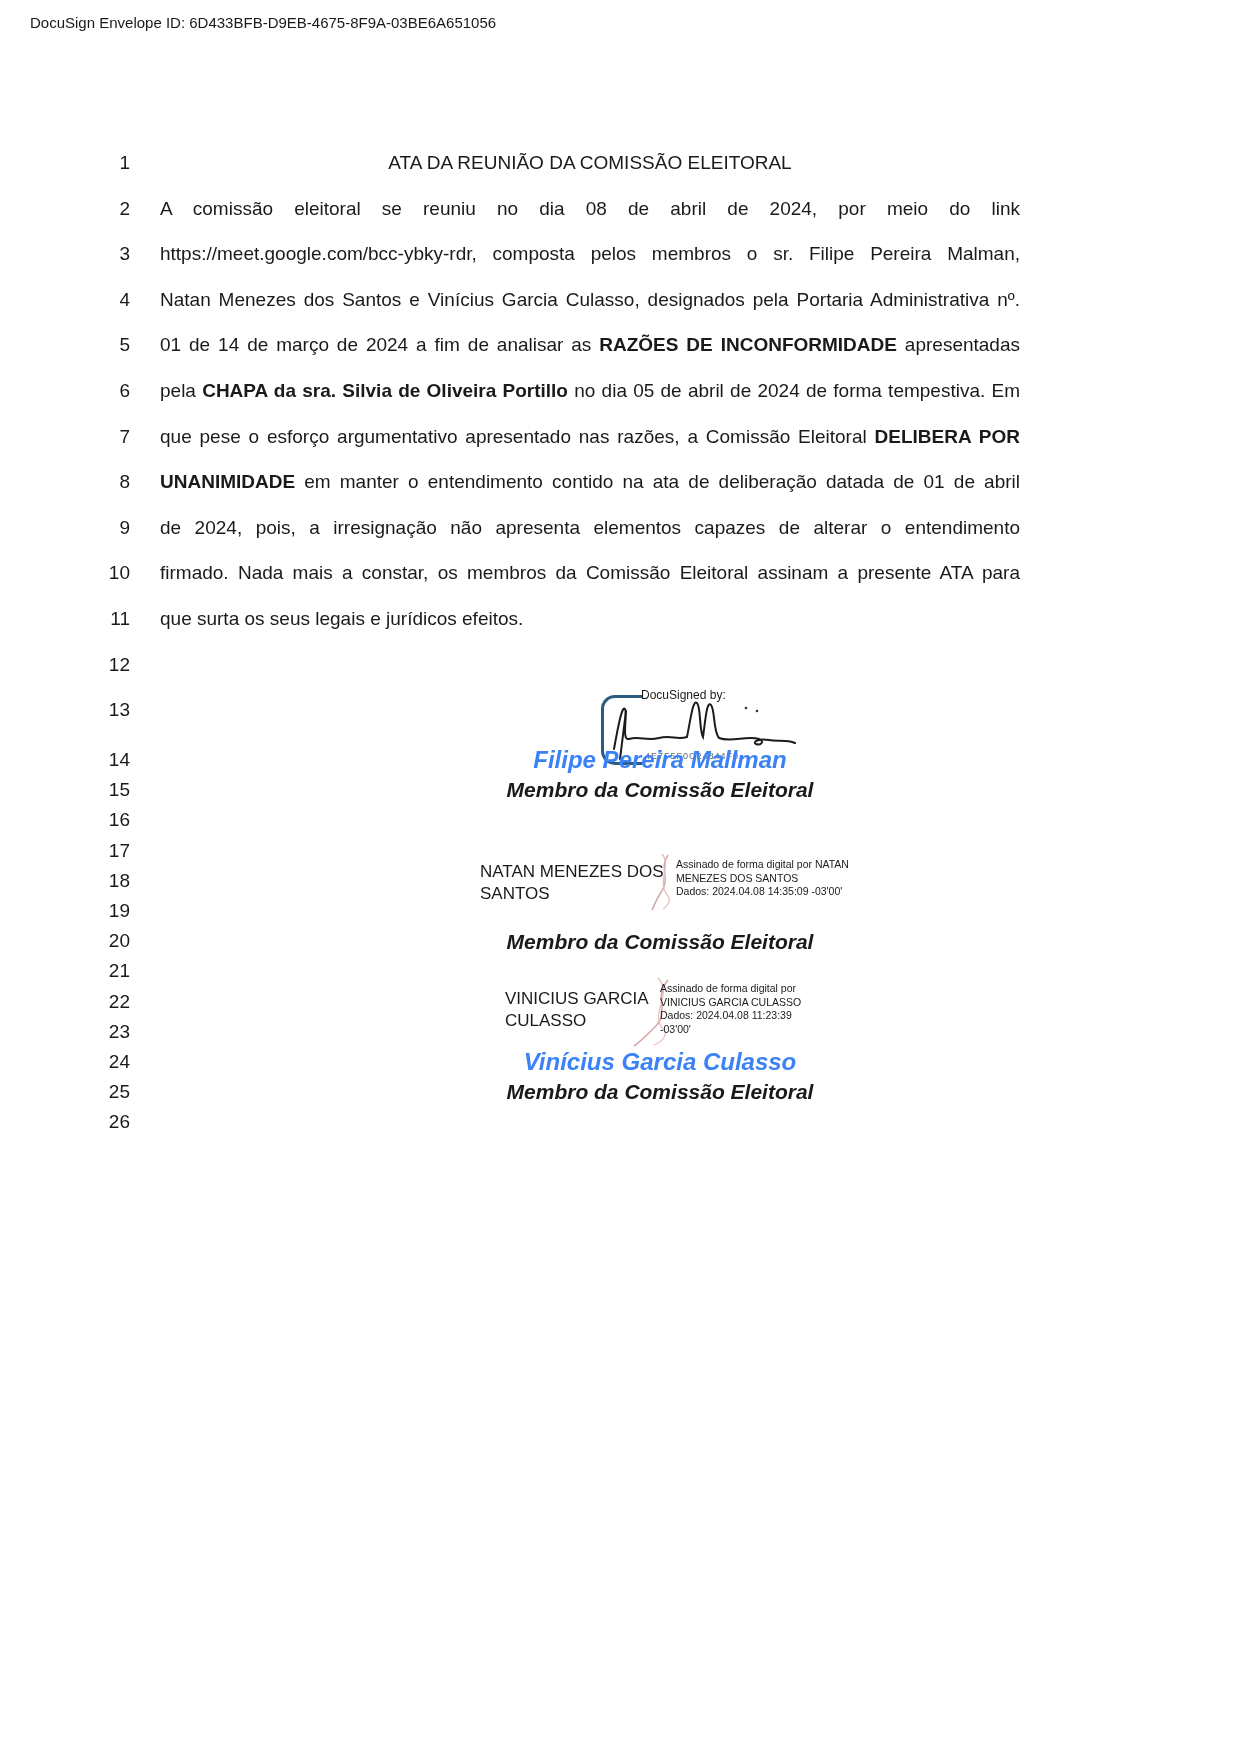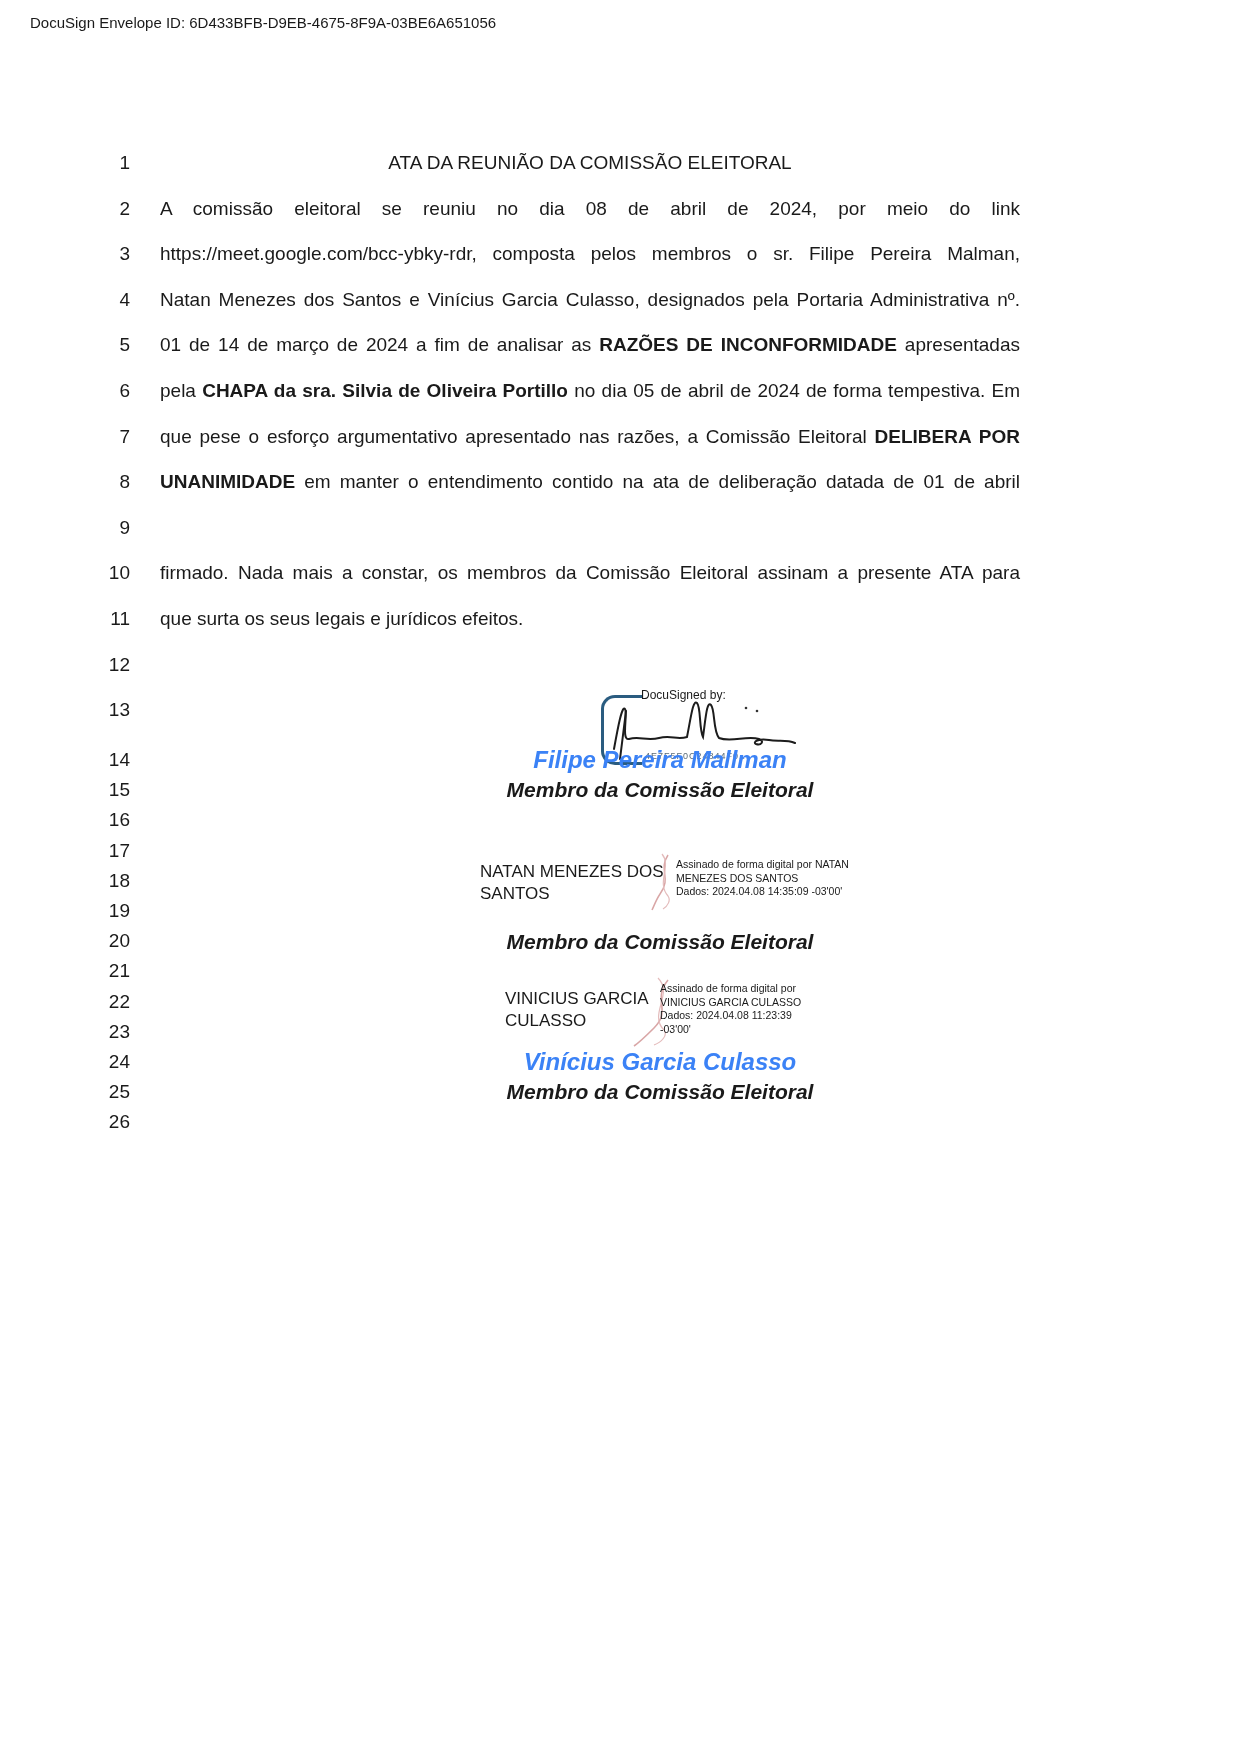--- a/index.html
+++ b/index.html
@@ -82,20 +82,21 @@
       <div class="line-row" style="top: 423px;">
         <div class="line-number">7</div>
         <div class="line-text justify"><span>que pese o esforço argumentativo apresentado nas razões, a Comissão Eleitoral </span><span class="b">DELIBERA POR</span></div>
       </div>
       <div class="line-row" style="top: 468px;">
         <div class="line-number">8</div>
         <div class="line-text justify"><span class="b">UNANIMIDADE</span><span> em manter o entendimento contido na ata de deliberação datada de 01 de abril</span></div>
       </div>
       <div class="line-row" style="top: 514px;">
         <div class="line-number">9</div>
+        <div class="line-text justify"><span>de 2024, pois, a irresignação não apresenta elementos capazes de alterar o entendimento</span></div>
       </div>
       <div class="line-row" style="top: 559px;">
         <div class="line-number">10</div>
         <div class="line-text justify"><span>firmado. Nada mais a constar, os membros da Comissão Eleitoral assinam a presente ATA para</span></div>
       </div>
       <div class="line-row" style="top: 605px;">
         <div class="line-number">11</div>
         <div class="line-text left"><span>que surta os seus legais e jurídicos efeitos.</span></div>
       </div>
       <div class="line-row" style="top: 651px;">

